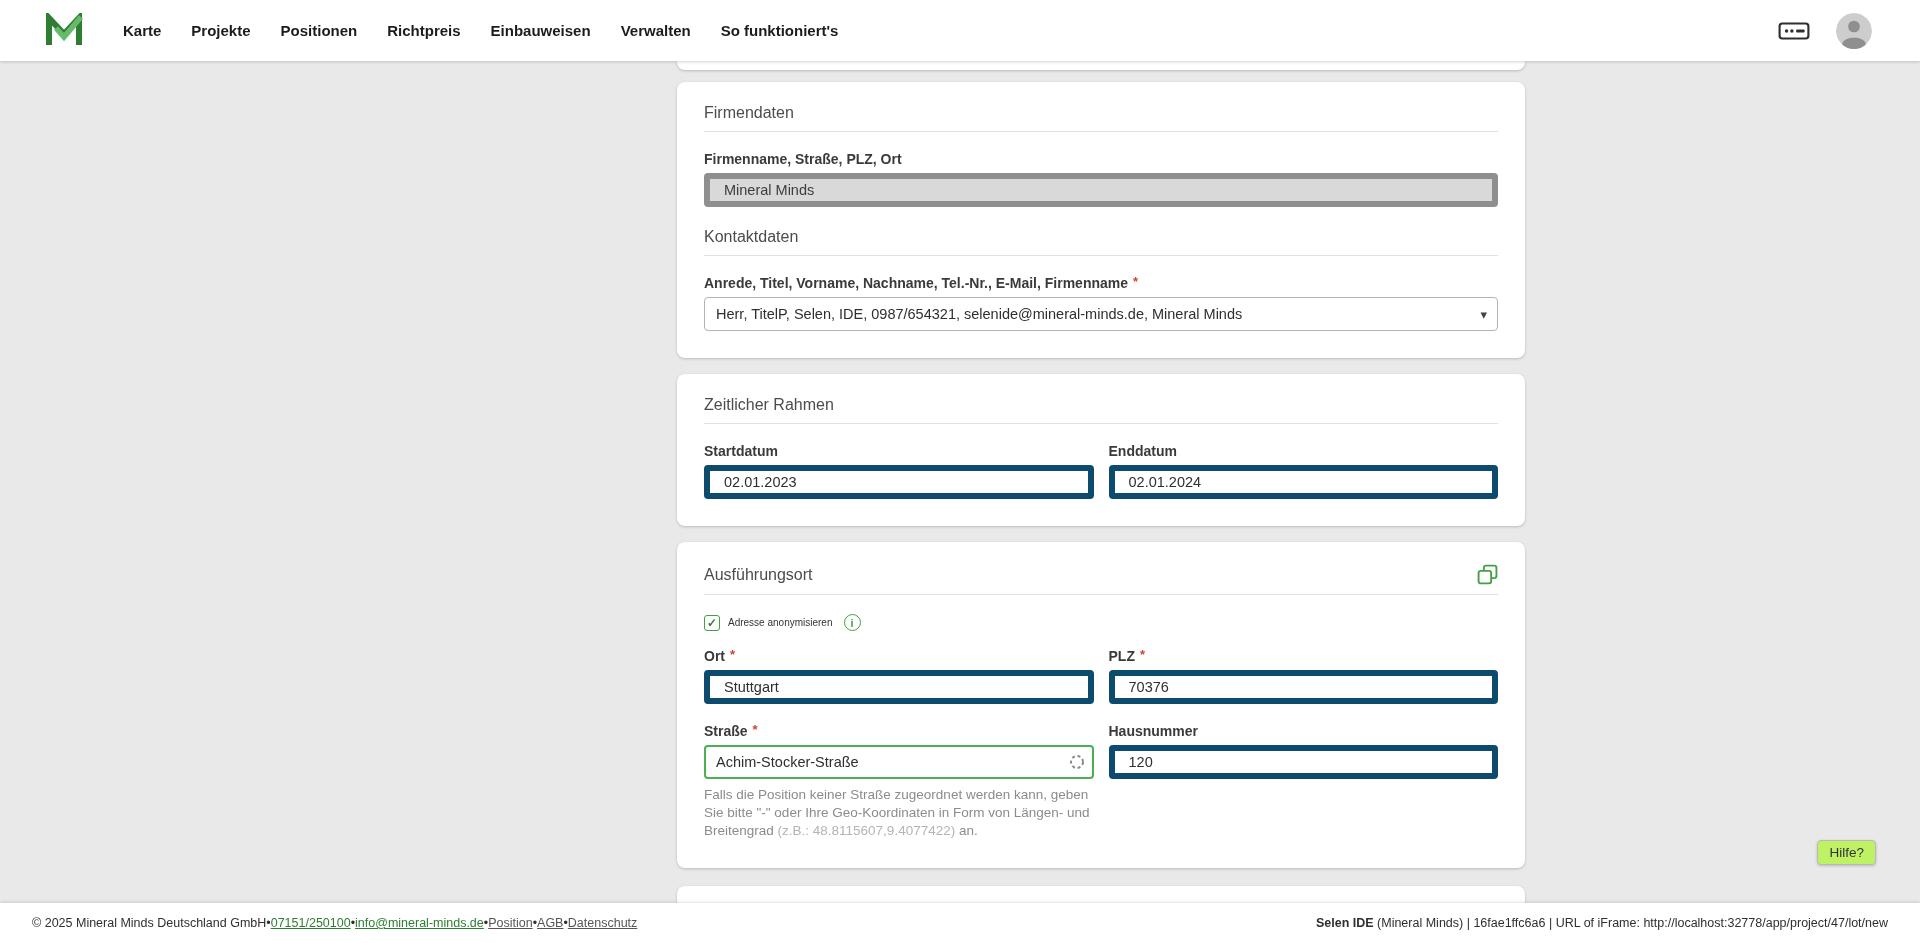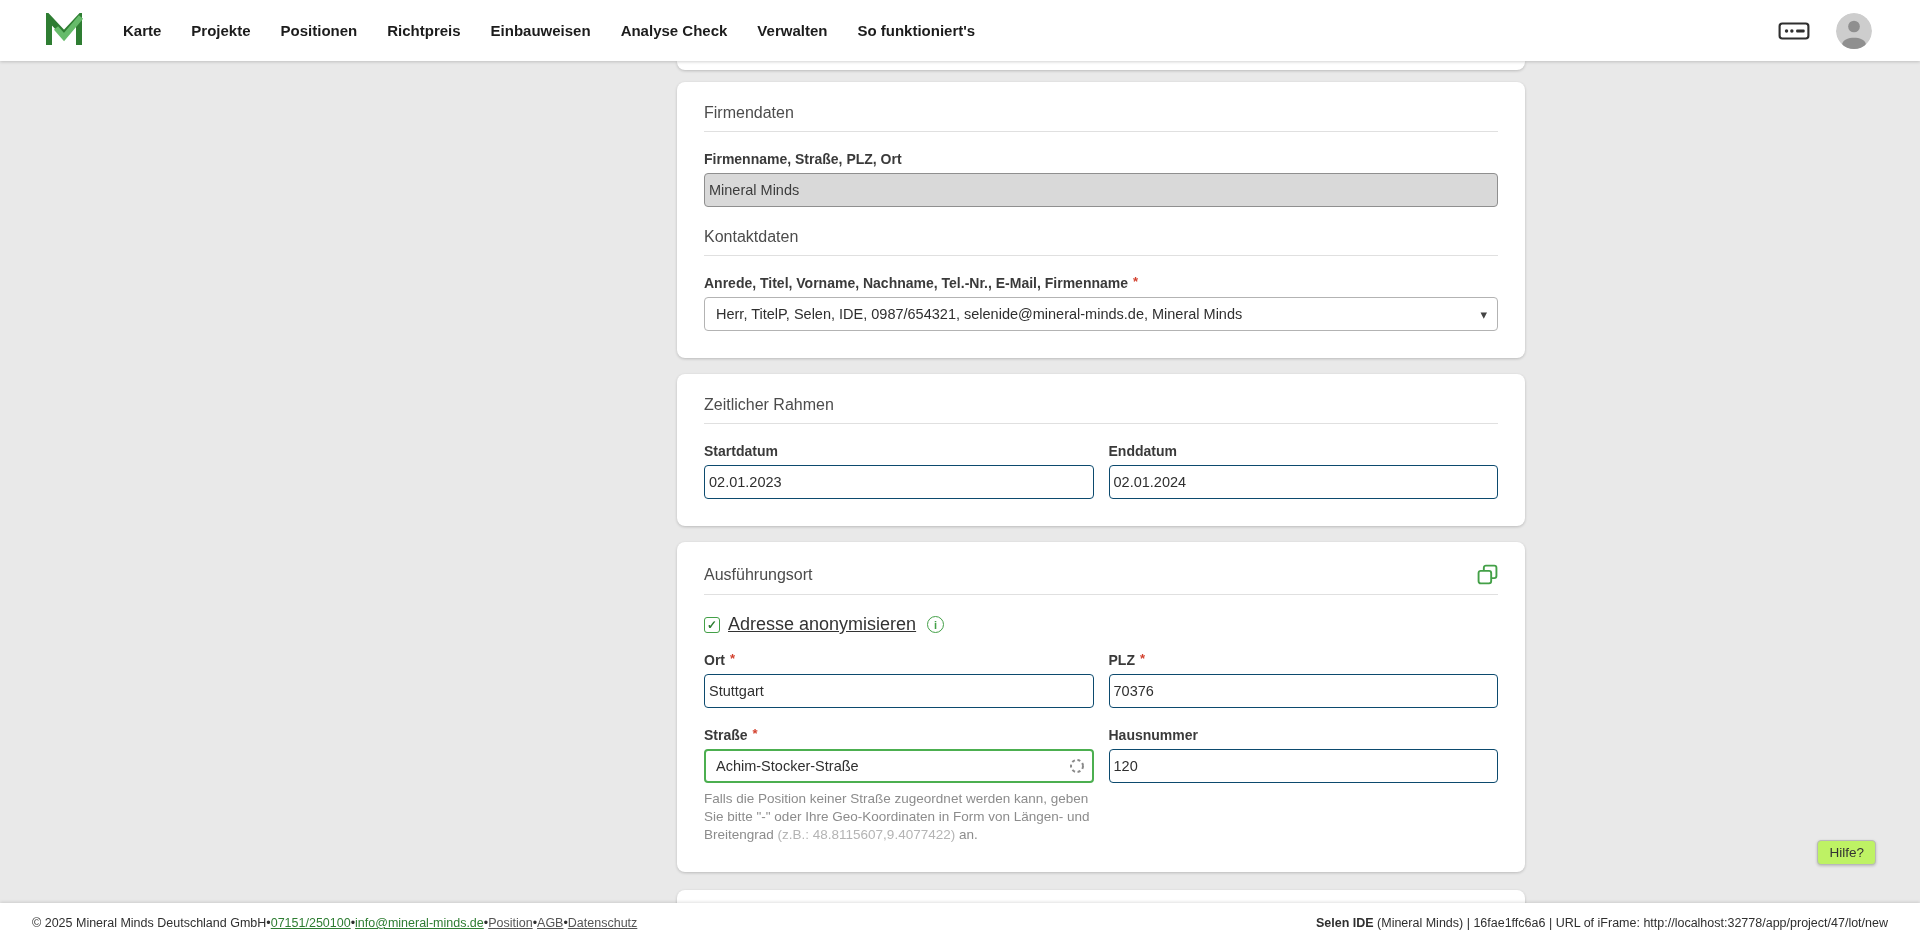--- a/index.html
+++ b/index.html
@@ -42,22 +42,22 @@
   .title-row .section-title { margin: 0; }
   .rule { border-bottom: 1px solid #e0e0e0; margin-bottom: 19px; }
 
   .field-label {
     display: flex; align-items: flex-start; gap: 5px;
     font-size: 14px; font-weight: bold; color: #3a3a3a; margin-bottom: 6px;
   }
   .asterisk { color: #d3412e; font-size: 13px; margin-top: -1px; }
 
   .text-input {
-    width: 100%; height: 34px; border: 1px solid #0c4a6e; border-radius: 4px;
-    padding: 0 4px; font-size: 14.5px; color: #2f2f2f; background: #fff;
+    width: 100%; height: 34px; border: 6px solid #0c4a6e; border-radius: 4px;
+    padding: 0 14px; font-size: 14.5px; color: #2f2f2f; background: #fff;
     font-family: inherit; outline: none;
   }
   .text-input.disabled { background: #d9d9d9; border-color: #8f8f8f; color: #3d3d3d; }
   .text-input.focused { border: 2px solid #4caf50; padding: 0 30px 0 10px; }
 
   .select {
     position: relative; width: 100%; height: 34px; border: 1px solid #b3b3b3; border-radius: 4px;
     padding: 0 30px 0 11px; font-size: 14.5px; color: #2f2f2f; background: #fff;
     display: flex; align-items: center; cursor: pointer; white-space: nowrap; overflow: hidden;
   }
@@ -65,21 +65,21 @@
 
   .grid { display: grid; grid-template-columns: 1fr 1fr; column-gap: 15px; row-gap: 19px; }
   .mb21 { margin-bottom: 21px; }
 
   .check-row { display: flex; align-items: center; gap: 8px; margin-bottom: 17px; }
   .checkbox {
     width: 16px; height: 16px; border: 1.6px solid #43a047; border-radius: 3px;
     display: flex; align-items: center; justify-content: center;
     font-size: 12px; font-weight: bold; color: #2e7d32; background: #fff; cursor: pointer;
   }
-  .check-label { font-size: 18px; color: #333; text-decoration: underline; }
+  .check-label { font-size: 10px; color: #333; }
   .info-badge {
     width: 17px; height: 17px; border: 1.6px solid #43a047; border-radius: 50%;
     display: flex; align-items: center; justify-content: center;
     color: #43a047; font-size: 11px; font-weight: bold; cursor: pointer; margin-left: 3px;
   }
   .copy-btn { display: flex; cursor: pointer; }
 
   .input-wrap { position: relative; }
   .spinner { position: absolute; right: 9px; top: 9px; width: 16px; height: 16px; }
   .spinner svg { display: block; animation: spin 1.2s linear infinite; transform-origin: 50% 50%; }
@@ -118,21 +118,20 @@
       <path d="M5 32 L5 5 L20 21 L35 5 L35 32" fill="none" stroke="#2e7d32" stroke-width="6"></path>
       <path d="M12 15 L20 24 L37 4" fill="none" stroke="#66bb6a" stroke-width="5.5"></path>
     </svg>
   </div>
   <nav class="nav-items">
     <a class="nav-item">Karte</a>
     <a class="nav-item">Projekte</a>
     <a class="nav-item">Positionen</a>
     <a class="nav-item">Richtpreis</a>
     <a class="nav-item">Einbauweisen</a>
-    <a class="nav-item">Analyse Check</a>
     <a class="nav-item">Verwalten</a>
     <a class="nav-item">So funktioniert's</a>
   </nav>
   <div class="nav-right">
     <span class="server-btn">
       <svg width="32" height="24" viewBox="0 0 30 22">
         <rect x="1.5" y="4" width="27" height="14" rx="2.5" fill="none" stroke="#2f2f2f" stroke-width="2"></rect>
         <circle cx="8" cy="11" r="1.6" fill="#2f2f2f"></circle>
         <circle cx="13" cy="11" r="1.6" fill="#2f2f2f"></circle>
         <rect x="17" y="9.5" width="8" height="3" rx="1" fill="#2f2f2f"></rect>

